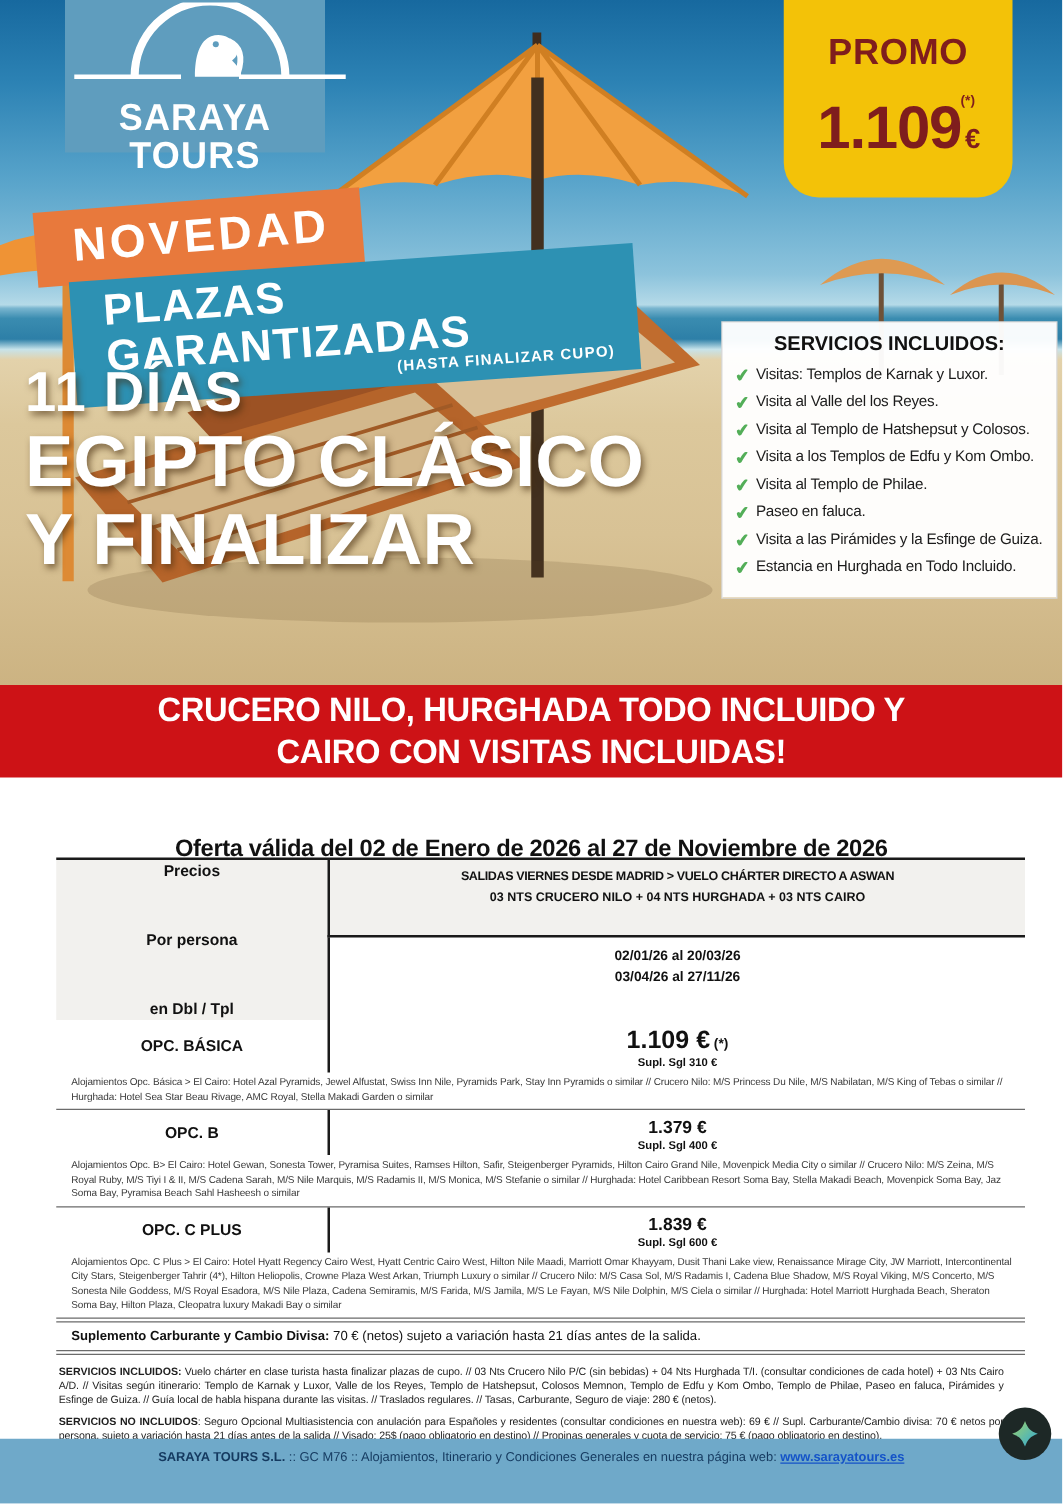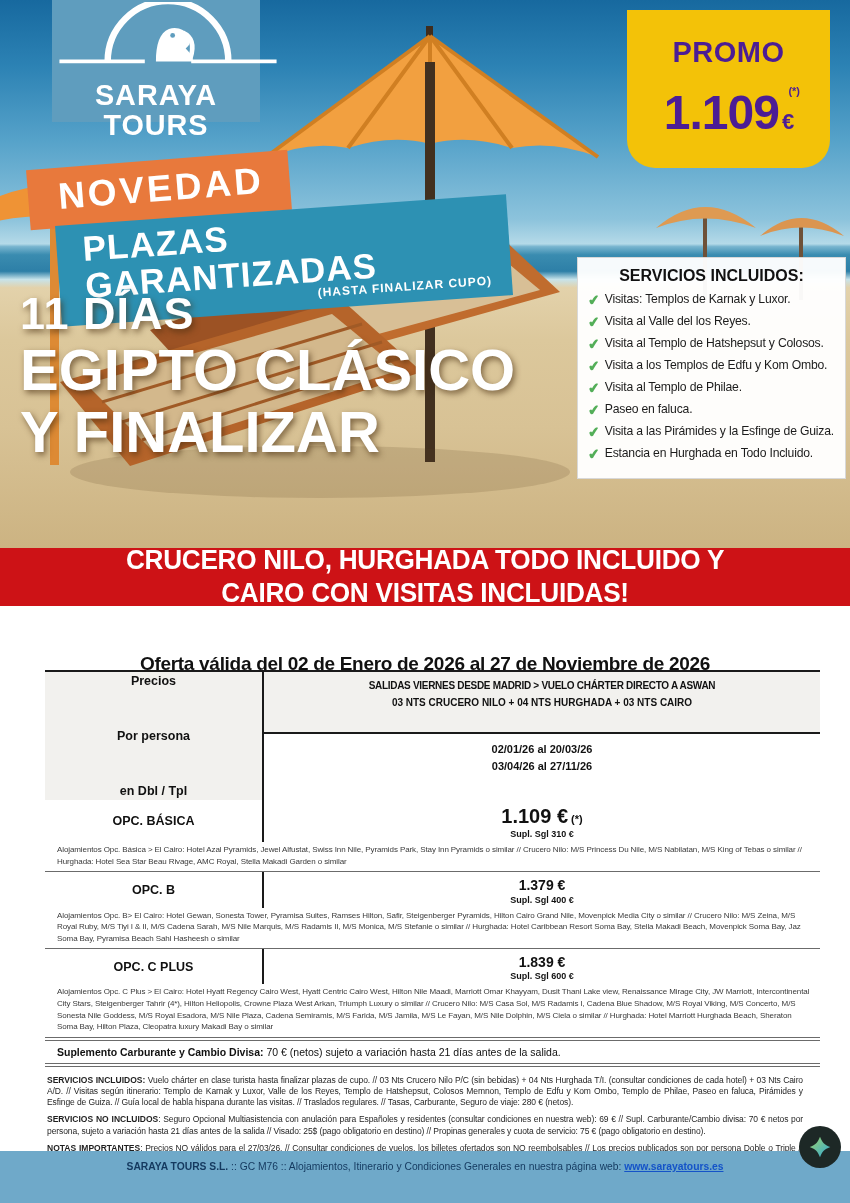--- a/index.html
+++ b/index.html
@@ -14,22 +14,22 @@
       #79b5cf 45%, #3a8cb0 46.5%, #2d7fa7 49.5%, #c7e3ea 51%,
       #e3d2ab 52.5%, #dcc89c 62%, #d8c295 78%, #ccb382 100%); }
   .beach-art { position:absolute; inset:0; width:850px; height:548px; }
 
   .logo-box { position:absolute; left:52px; top:0; width:208px; height:122px;
     background:#5f9dbe; z-index:3; text-align:center; padding-top:2px; }
   .logo-box svg { width:232px; height:78px; display:block; margin:0 auto; }
   .brand-name { color:#fff; font-weight:bold; font-size:30px; letter-spacing:1px; line-height:1;
     transform:scaleX(0.96); transform-origin:center; }
 
-  .promo-box { position:absolute; left:627px; top:10px; width:203px; height:158px; z-index:3;
-    background:#f3c208; border-radius:0 0 28px 28px; color:#4c1d95; text-align:center; }
+  .promo-box { position:absolute; left:627px; top:0; width:183px; height:158px; z-index:3;
+    background:#f3c208; border-radius:0 0 28px 28px; color:#7f1d1d; text-align:center; }
   .promo-label { font-size:29px; font-weight:bold; margin-top:26px; letter-spacing:0.5px; }
   .promo-note { font-size:11px; font-weight:bold; text-align:right; margin:16px 30px -8px 0; }
   .promo-price { font-size:48px; font-weight:bold; line-height:1; letter-spacing:-1px; }
   .promo-cur { font-size:22px; font-weight:bold; margin-left:3px; }
 
   .ribbon { position:absolute; z-index:2; color:#fff; font-weight:bold; }
   .ribbon-novedad { left:28px; top:160px; background:#e8793c; transform:rotate(-4.5deg);
     padding:8px 26px 10px 30px; font-size:37px; letter-spacing:3px; }
   .ribbon-plazas { left:58px; top:210px; background:#2d91b3; transform:rotate(-4deg);
     padding:7px 20px 9px 26px; width:452px; }
@@ -43,21 +43,21 @@
 
   .svc-box { position:absolute; left:578px; top:258px; width:267px; z-index:2;
     background:rgba(255,255,255,0.96); box-shadow:0 0 0 1px #d8d8d8; padding:9px 8px 10px 8px; }
   .svc-title { text-align:center; font-weight:bold; font-size:16px; margin-bottom:7px; color:#111; }
   .svc-item { display:flex; align-items:flex-start; gap:5px; margin:0 0 7px 2px; color:#1c1c1c; }
   .svc-item .check { color:#53ae58; font-size:14px; line-height:1; font-weight:bold;
     transform:rotate(-6deg); flex:0 0 auto; margin-top:1px; }
   .svc-label { font-size:12.2px; line-height:1.18; letter-spacing:-0.2px; }
 
   
-  .red-banner { width:850px; height:58px; background:#cd1216; color:#fff; text-align:center;
+  .red-banner { width:850px; height:74px; background:#cd1216; color:#fff; text-align:center;
     display:flex; flex-direction:column; justify-content:center; gap:2px; }
   .red-banner div { font-size:27px; font-weight:bold; letter-spacing:-0.3px; line-height:1.15;
     transform:scaleX(0.97); }
 
   
   .offer { text-align:center; padding-top:11px; height:58px; }
   .offer-validity { font-size:19px; font-weight:bold; color:#111; letter-spacing:-0.3px;margin-top:36px; }
   .offer-exception { font-size:13.5px; color:#701a75; margin-top:2px; }
 
   

